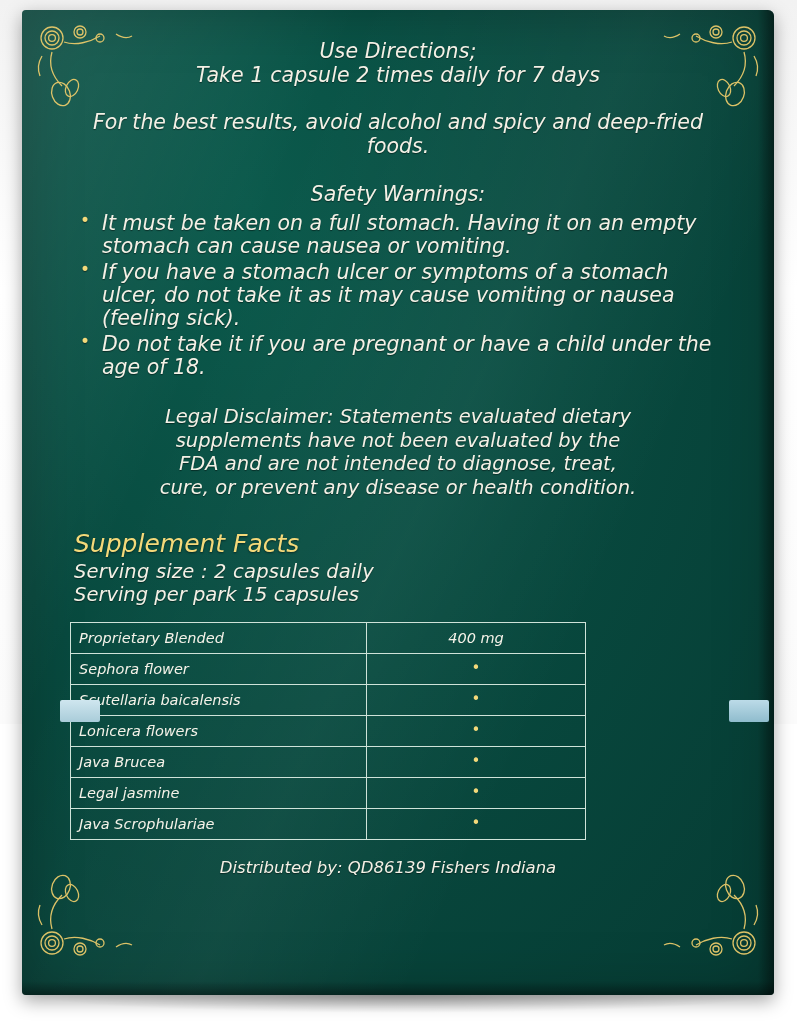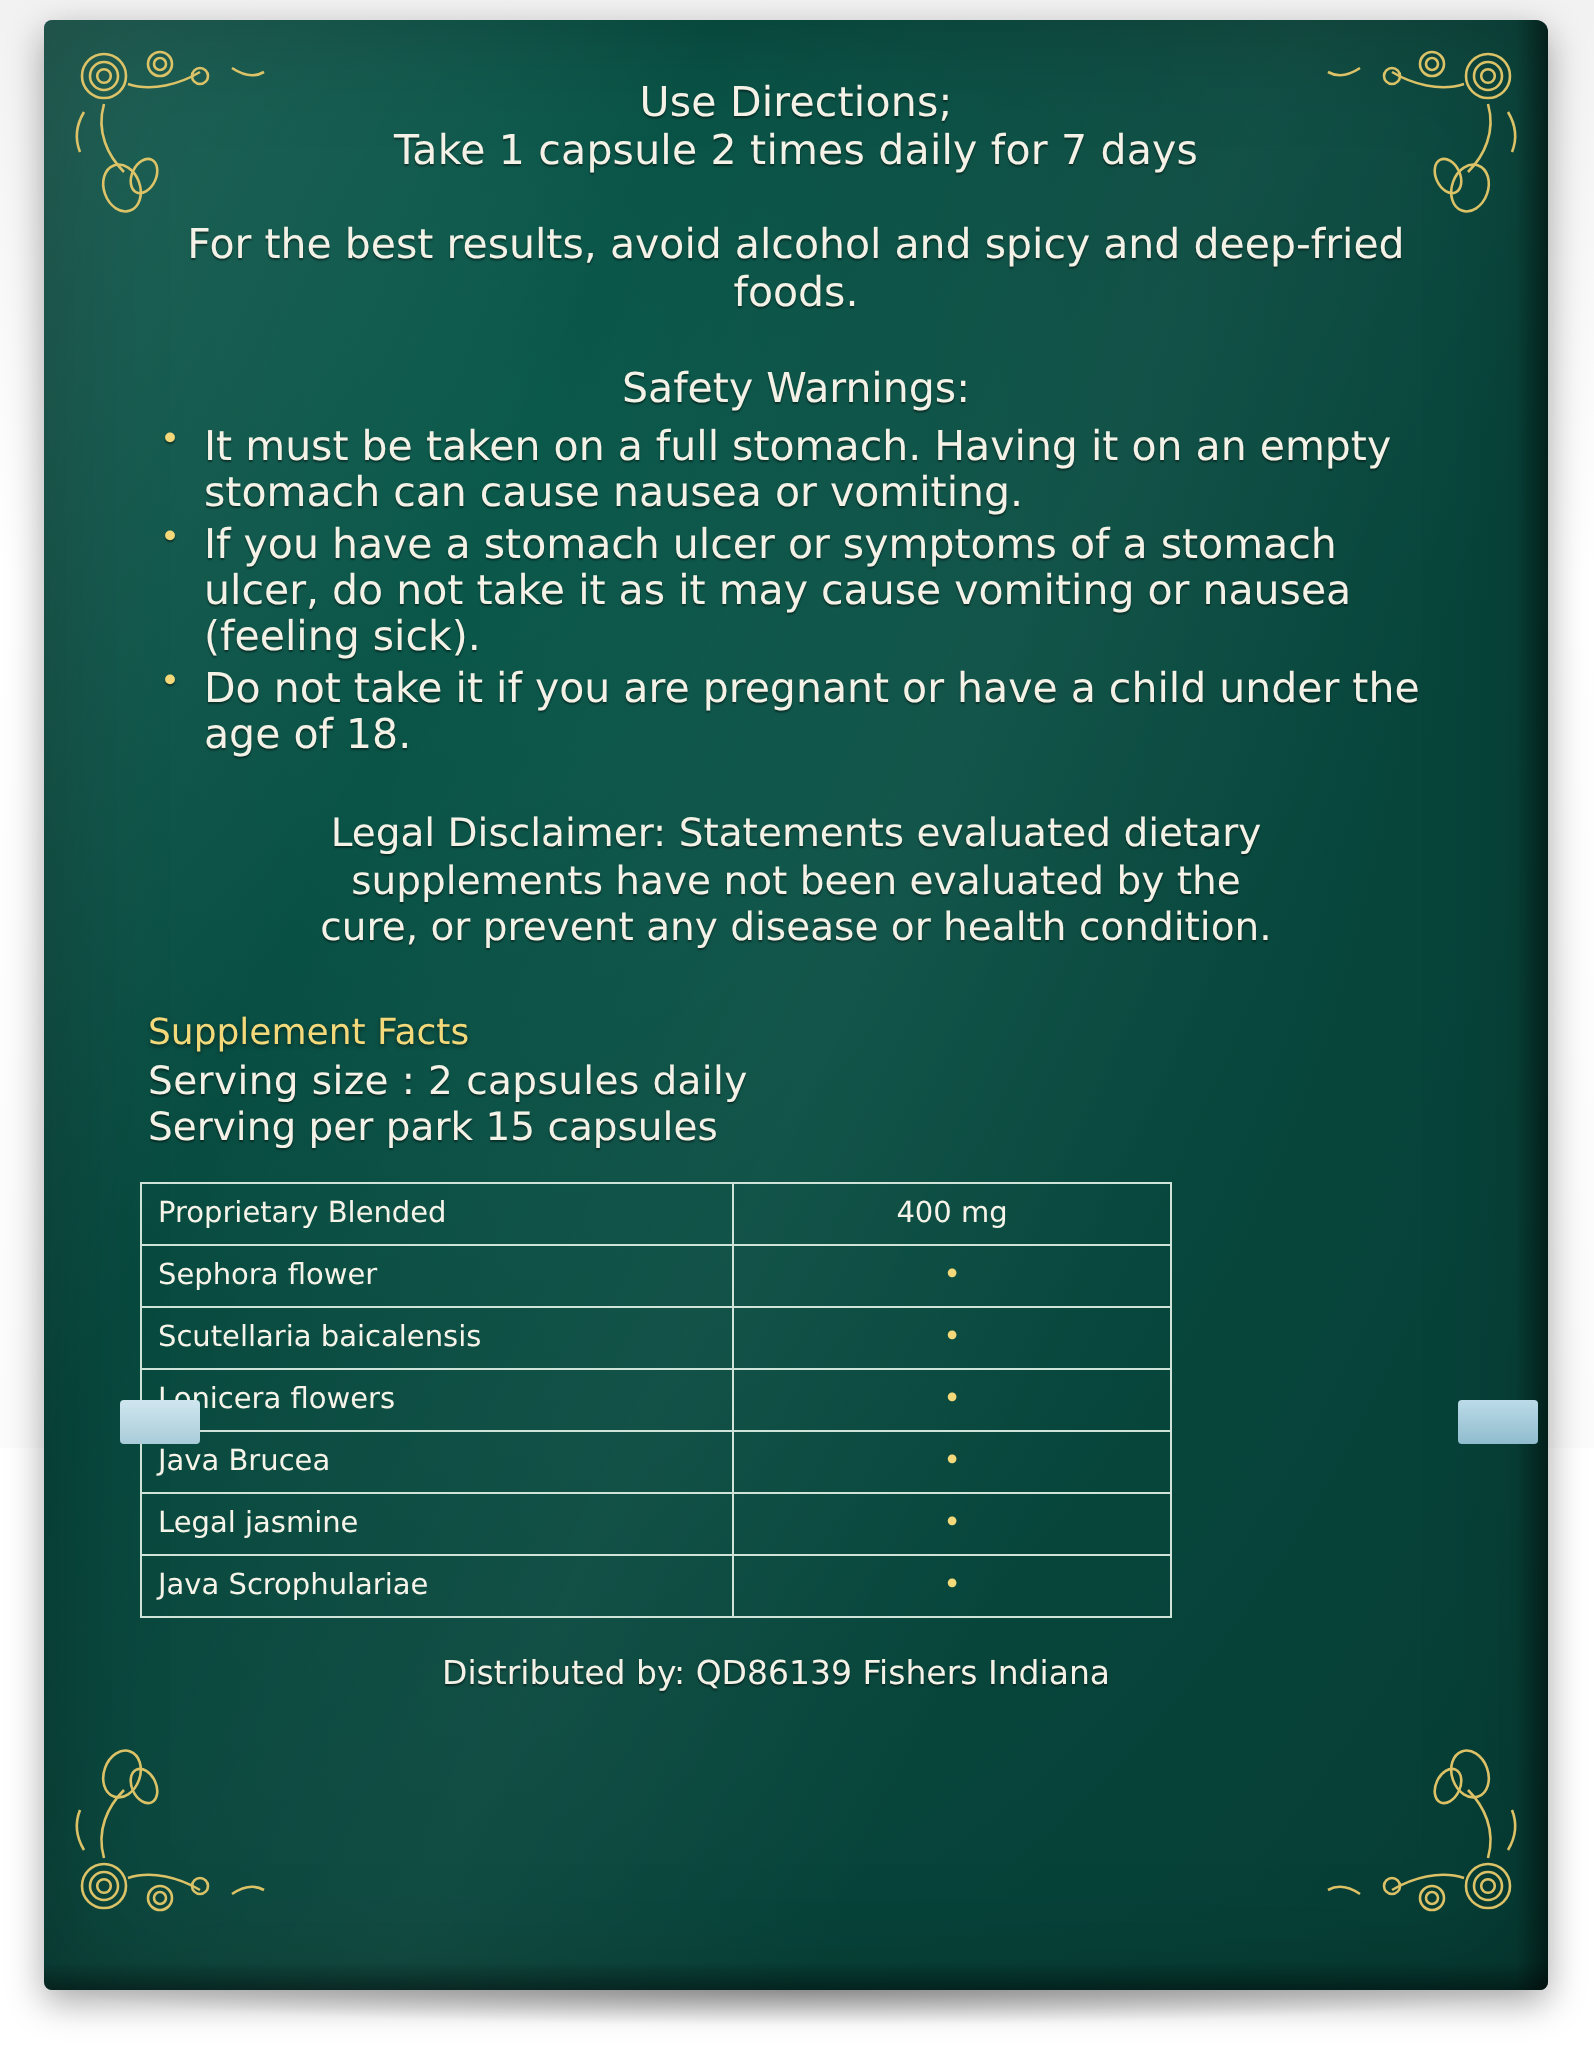--- a/index.html
+++ b/index.html
@@ -6,20 +6,21 @@
   body{
     width:797px;height:1024px;
     background:#ffffff;
     font-family:"DejaVu Sans", sans-serif;
     overflow:hidden;
   }
   .photo{
     position:relative;
     width:797px;height:724px;
     background:linear-gradient(180deg,#f2f2f2 0%,#ffffff 40%,#fbfbfb 100%);
+    font-style:italic;
   }
   
   .box{
     position:absolute;
     left:22px;top:10px;
     width:752px;height:985px;
     background:
       radial-gradient(ellipse at 30% 20%, #0b5a4c 0%, #084a3f 45%, #063c34 100%);
     border-radius:4px 6px 4px 4px;
     box-shadow:0 6px 18px rgba(0,0,0,.35), inset 0 0 60px rgba(0,0,0,.25);
@@ -114,21 +115,21 @@
     text-align:center;
     font-size:19.5px;
     line-height:1.2;
     padding:0 8px;
     text-shadow:0 1px 1px rgba(0,0,0,.45);
   }
   .legal span{display:block;}
 
   .facts-title{
     margin-top:30px;
-    font-size:18px;
+    font-size:25px;
     padding-left:6px;
     text-shadow:0 1px 2px rgba(0,0,0,.5);
   }
   .serving{
     padding-left:6px;
     font-size:19.5px;
     line-height:1.18;
     margin-top:2px;
     text-shadow:0 1px 1px rgba(0,0,0,.45);
   }
@@ -250,20 +251,21 @@
 
       <ul class="warn cream">
         <li>It must be taken on a full stomach. Having it on an empty stomach can cause nausea or vomiting.</li>
         <li>If you have a stomach ulcer or symptoms of a stomach ulcer, do not take it as it may cause vomiting or nausea (feeling sick).</li>
         <li>Do not take it if you are pregnant or have a child under the age of 18.</li>
       </ul>
 
       <div class="legal cream">
         <span>Legal Disclaimer: Statements evaluated dietary</span>
         <span>supplements have not been evaluated by the</span>
+        <span>FDA and are not intended to diagnose, treat,</span>
         <span>cure, or prevent any disease or health condition.</span>
       </div>
 
       <div class="facts-title gold">Supplement Facts</div>
       <div class="serving cream">
         <div class="sz">Serving size :   2 capsules daily</div>
         <div>Serving per park 15 capsules</div>
       </div>
 
       <table class="facts">

